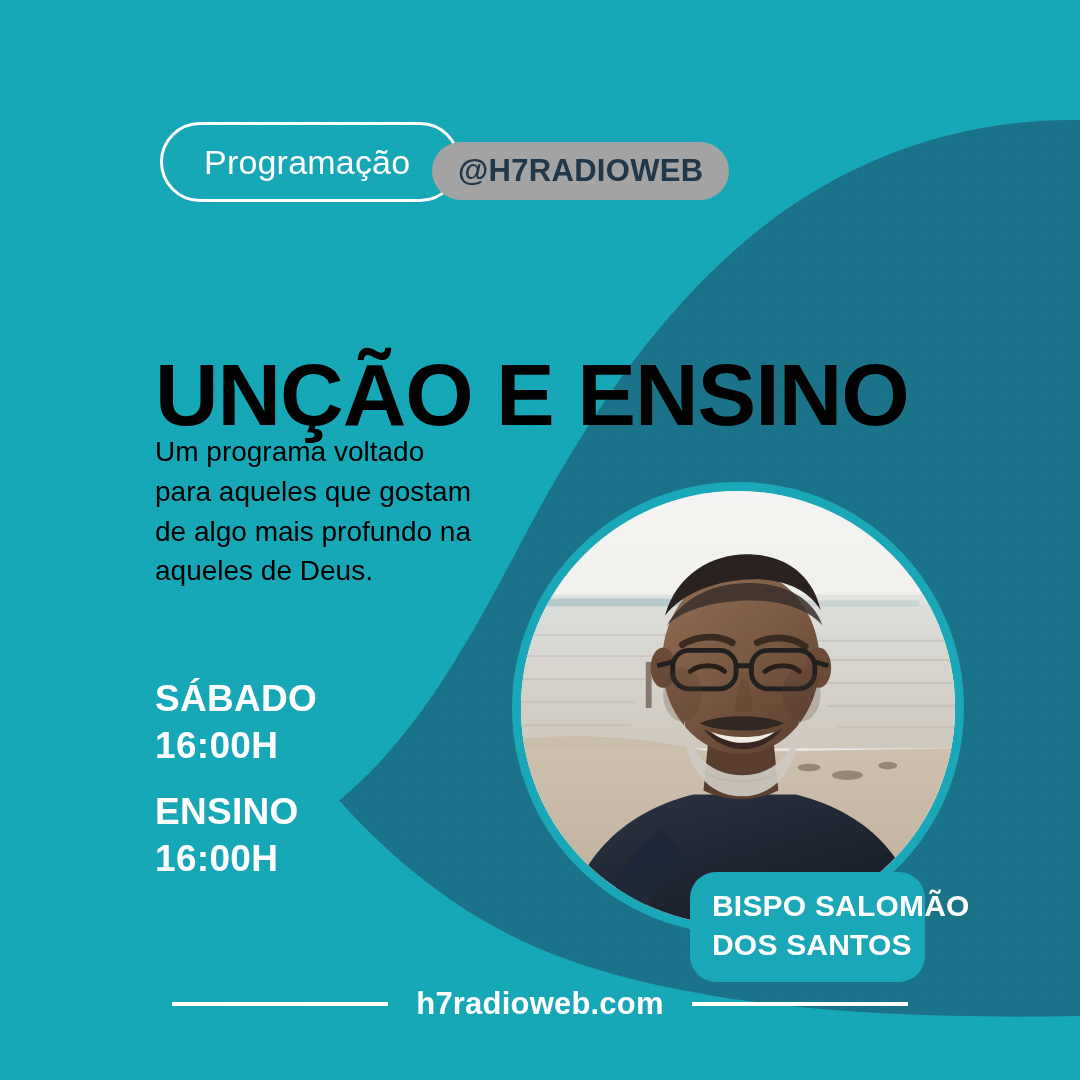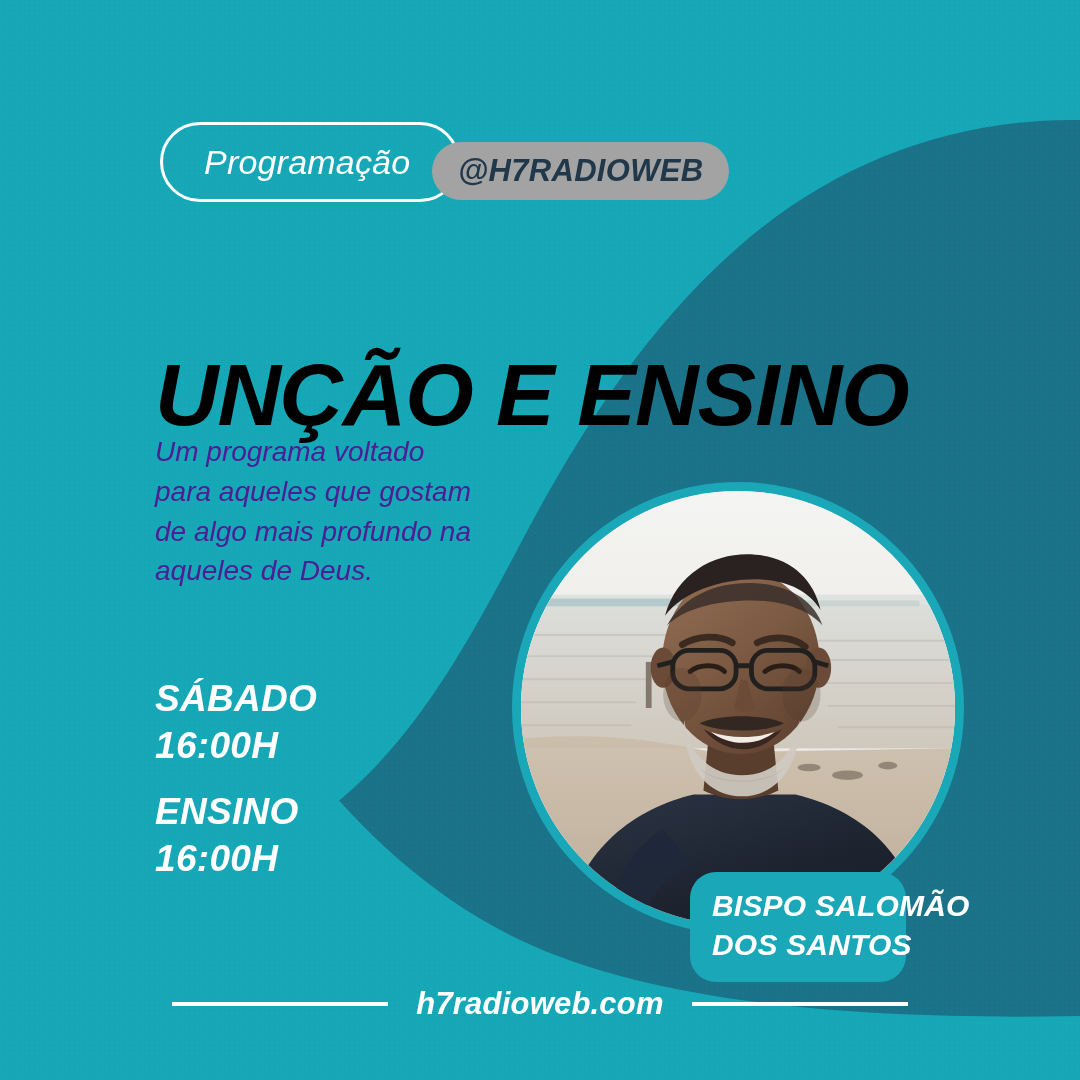--- a/index.html
+++ b/index.html
@@ -3,21 +3,20 @@
 <meta charset="utf-8">
 <style>
   html,body{margin:0;padding:0;background:#fff;}
   body{font-family:"Liberation Sans", sans-serif;}
 
   #poster{
     position:relative;
     width:1080px;height:1080px;
     overflow:hidden;
     background:#17a8b8;
-    font-style:italic;
   }
 
   
   .bg-layer{position:absolute;inset:0;}
   .bg-svg{position:absolute;inset:0;width:1080px;height:1080px;display:block;}
 
   
   .grain{
     position:absolute;inset:0;
     opacity:.20;
@@ -73,21 +72,21 @@
     font-weight:700;
     letter-spacing:-1px;
     line-height:1;
     white-space:nowrap;
   }
 
   
   .desc{
     position:absolute;left:155px;top:432px;
     width:360px;
-    color:#4c1d95;
+    color:#000000;
     font-size:28px;
     font-weight:400;
     line-height:1.42;
   }
   .desc-line{display:block;white-space:nowrap;}
 
   
   .schedule{
     position:absolute;left:155px;top:676px;
     color:#ffffff;
@@ -117,21 +116,21 @@
     overflow:hidden;
     background:#dfe3e0;
   }
   .photo-art{position:absolute;inset:0;}
   .photo-svg{width:100%;height:100%;display:block;}
 
   
   .name-badge{
     position:absolute;
     left:690px;top:872px;
-    width:216px;
+    width:235px;
     padding:14px 22px 18px 22px;
     background:#1aa7b7;
     border-radius:26px;
     box-sizing:border-box;
     text-align:right;
   }
   .name-line{
     display:block;
     color:#ffffff;
     font-size:30px;

